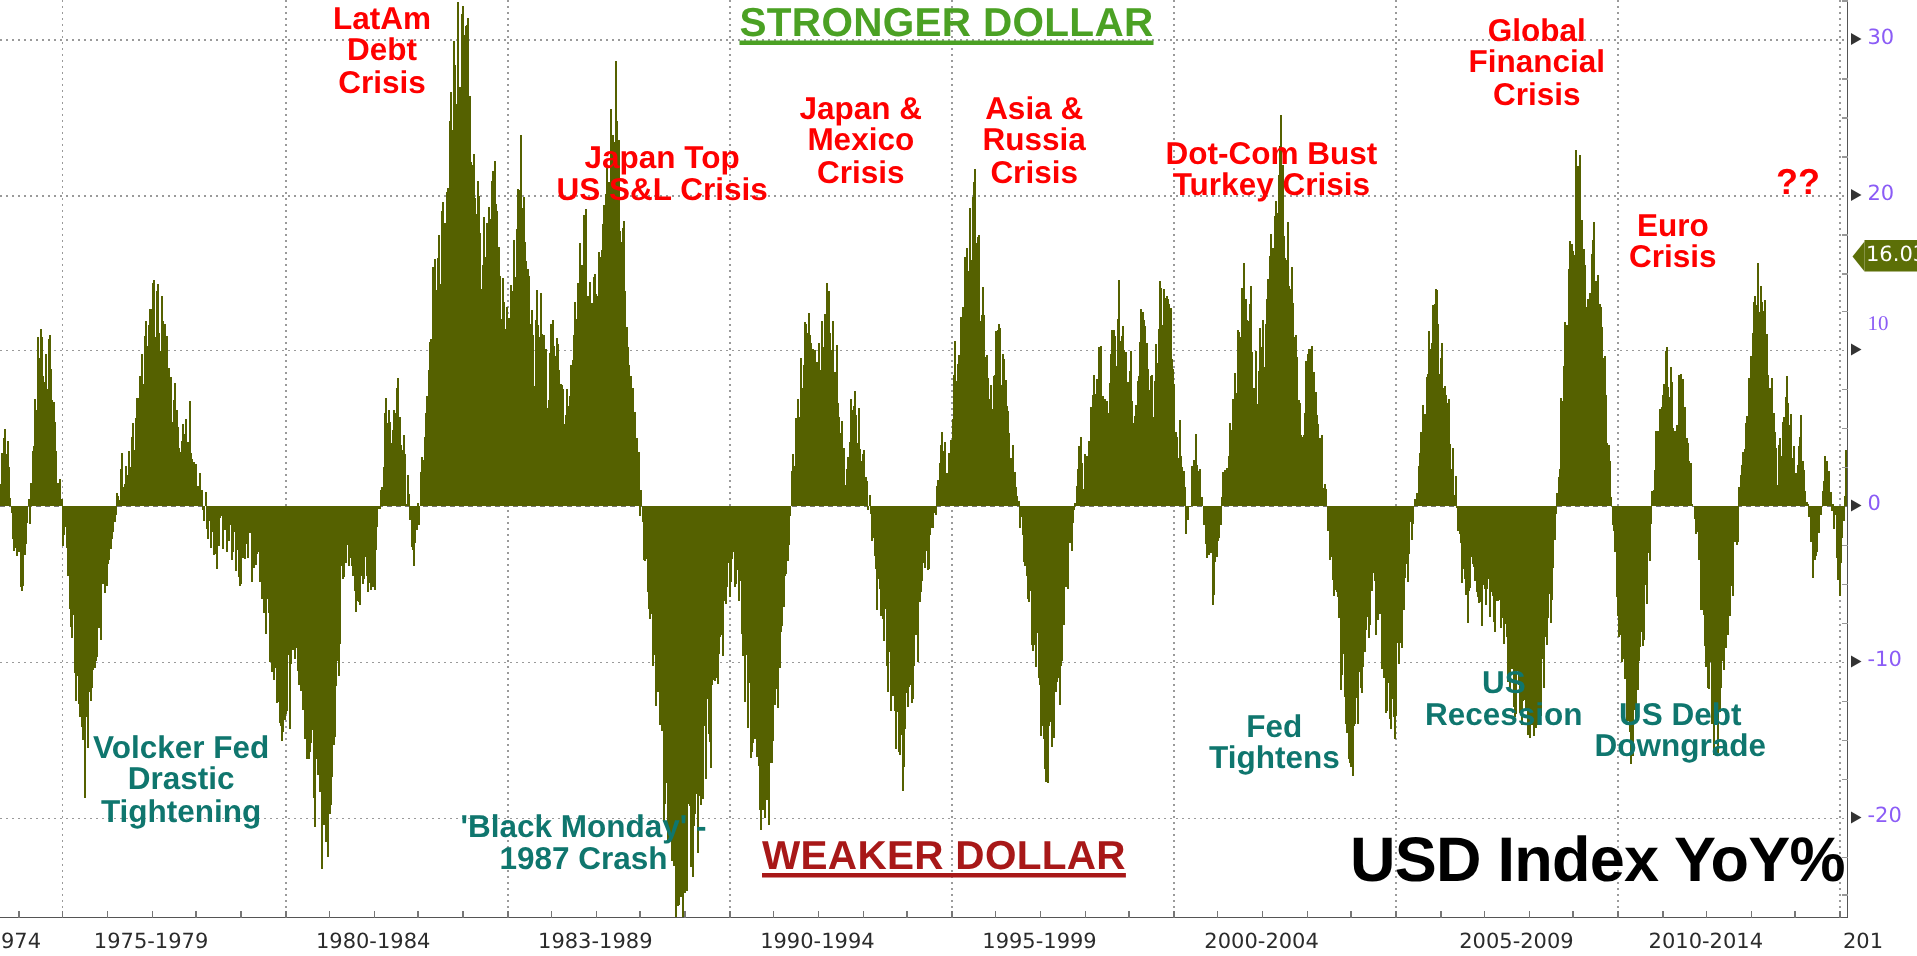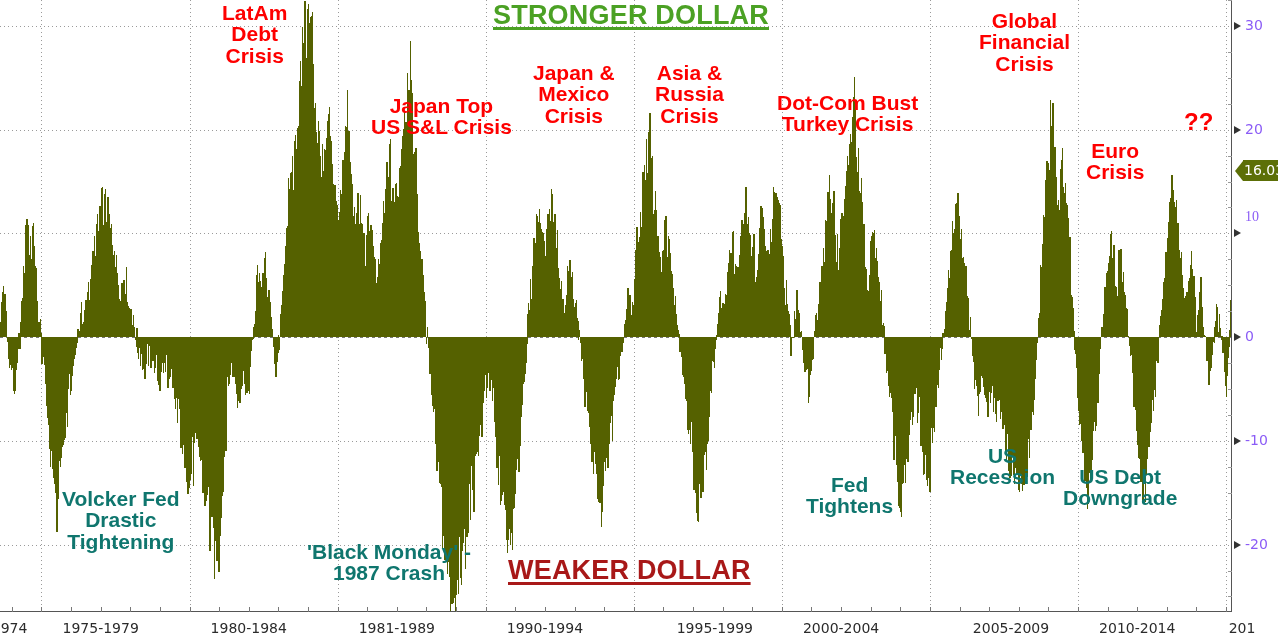--- a/index.html
+++ b/index.html
@@ -121,23 +121,23 @@
       <div style="position: absolute; left: 1234px; top: 436.8px; width: 0px; height: 0px; border-top: 4px solid transparent; border-bottom: 4px solid transparent; border-left: 7px solid rgb(51, 51, 51);"></div>
       <div class="ylab" style="left: 1245px; top: 431.847px;">-10</div>
       <div style="position: absolute; left: 1234px; top: 540.6px; width: 0px; height: 0px; border-top: 4px solid transparent; border-bottom: 4px solid transparent; border-left: 7px solid rgb(51, 51, 51);"></div>
       <div class="ylab" style="left: 1245px; top: 535.576px;">-20</div>
     </div>
 
   <div id="xlabels">
       <div class="xlab" style="left: -46px; width: 120px; top: 620px;">974</div>
       <div class="xlab" style="left: 40.6923px; width: 120px; top: 620px;">1975-1979</div>
       <div class="xlab" style="left: 188.769px; width: 120px; top: 620px;">1980-1984</div>
-      <div class="xlab" style="left: 336.846px; width: 120px; top: 620px;">1981-1989</div>
+      <div class="xlab" style="left: 336.846px; width: 120px; top: 620px;">1983-1989</div>
       <div class="xlab" style="left: 484.923px; width: 120px; top: 620px;">1990-1994</div>
-      <div class="xlab" style="left: 633px; width: 120px; top: 620px; text-align: right;">1995-1999</div>
+      <div class="xlab" style="left: 633px; width: 120px; top: 620px;">1995-1999</div>
       <div class="xlab" style="left: 781.077px; width: 120px; top: 620px;">2000-2004</div>
       <div class="xlab" style="left: 929.154px; width: 120px; top: 620px; text-align: right;">2005-2009</div>
       <div class="xlab" style="left: 1077.23px; width: 120px; top: 620px;">2010-2014</div>
       <div class="xlab" style="left: 1182px; width: 120px; top: 620px;">201</div>
     </div>
 
   <div id="badge" style="left: 1235px; top: 160.317px;">
     <div class="tip"></div>
     <div class="body">16.0323</div>
   </div>
@@ -170,13 +170,14 @@
 Tightens</div>
       <div class="anno anno-blue" style="left: 950px; top: 445px;">US
 Recession</div>
       <div class="anno anno-blue" style="left: 1063px; top: 466px;">US Debt
 Downgrade</div>
     </div>
 
   <div class="anno anno-darkred" id="weaker" style="left: 508px; top: 557px;">WEAKER DOLLAR</div>
   <div class="anno anno-green" id="stronger" style="left: 493px; top: 2px;">STRONGER DOLLAR</div>
   <div class="qmark" id="qm" style="left: 1184px; top: 108px;">??</div>
+  <div class="chart-title" id="title" style="left: 900px; top: 549px;">USD Index YoY%</div>
 </div>
 
 </body></html>

